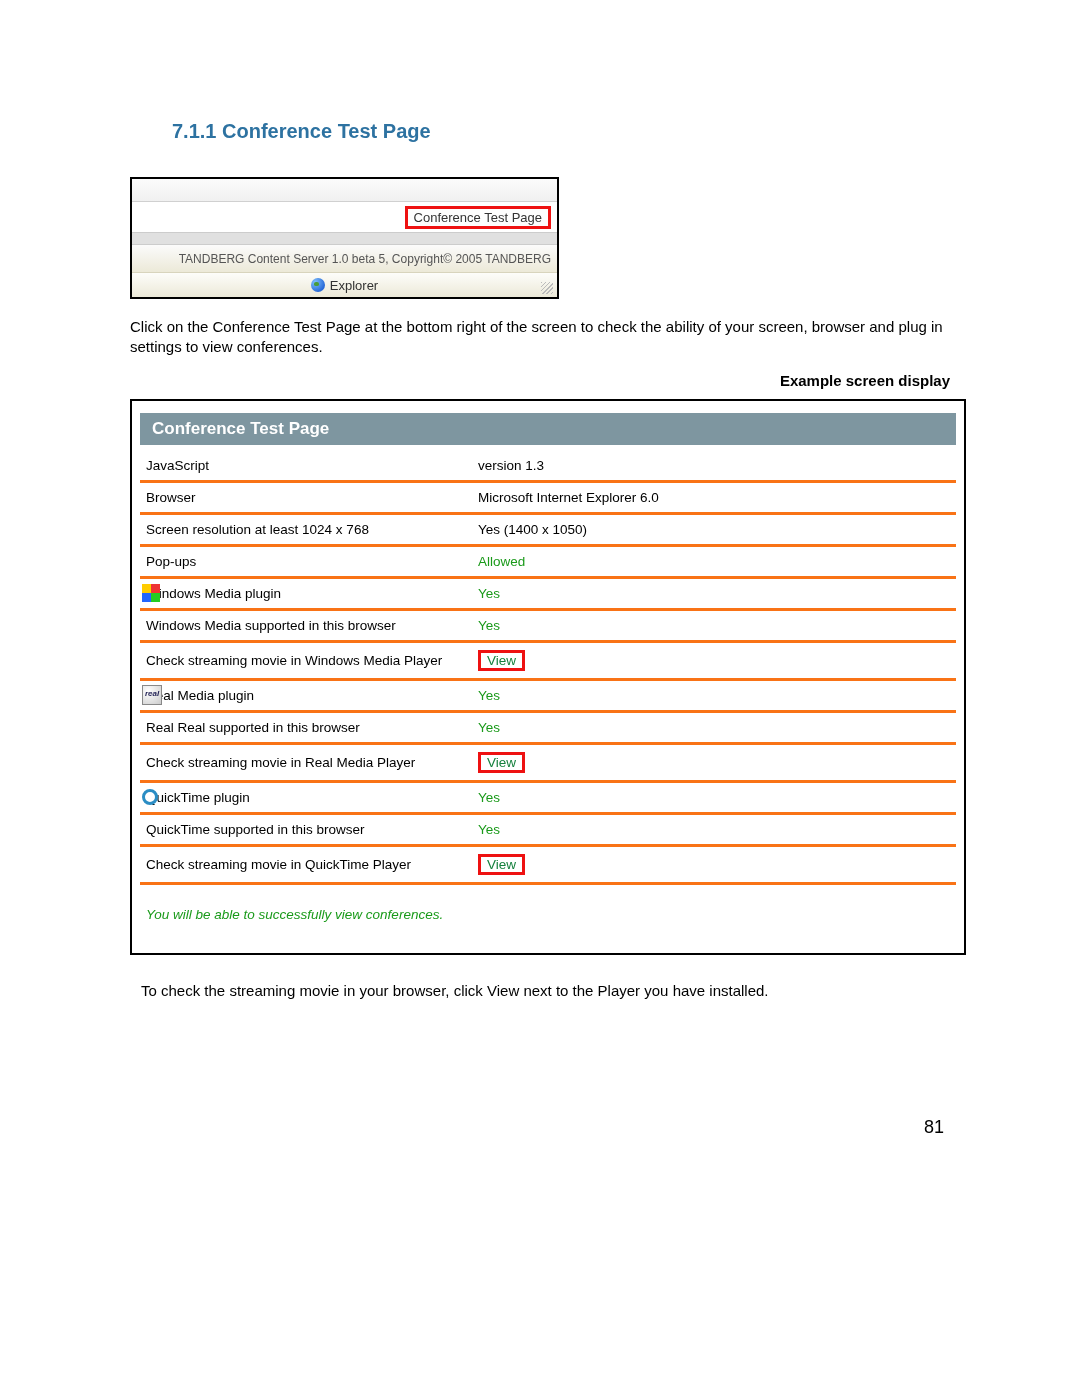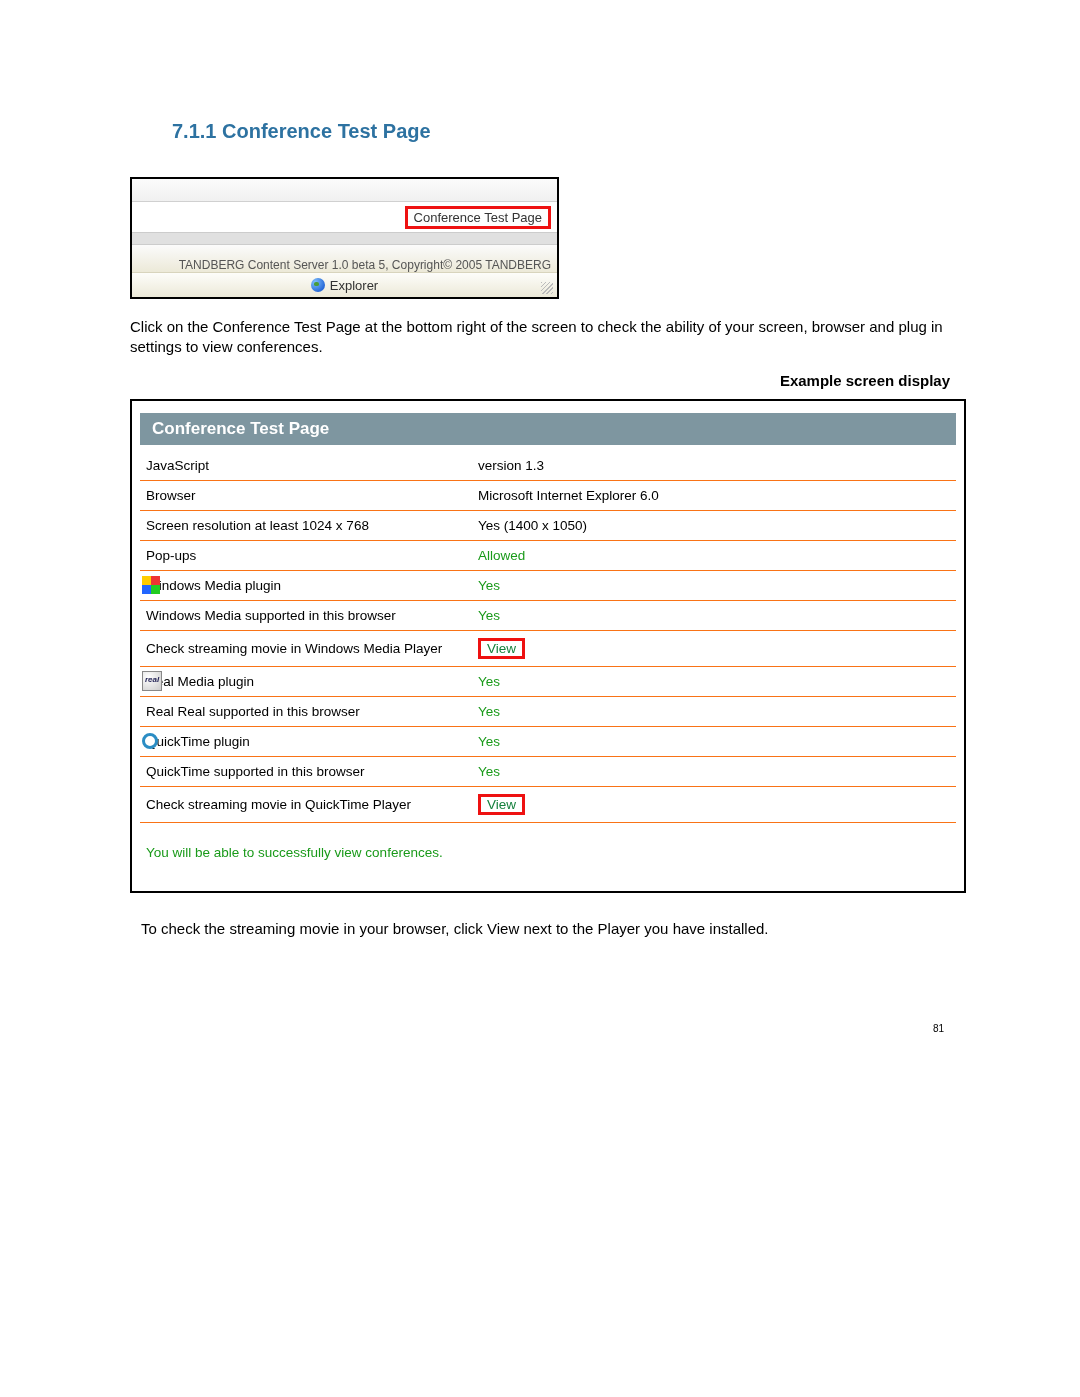--- a/index.html
+++ b/index.html
@@ -53,21 +53,21 @@
   .shot1-row3 {
     height: 11px;
     background: #e0e0e0;
     border-top:1px solid #ccc;
     border-bottom:1px solid #ccc;
   }
   .shot1-row4 {
     height: 27px;
     background: linear-gradient(#fbfbfb, #ece9d8);
     display:flex;
-    align-items:flex-end;
+    align-items:center;
     justify-content:flex-end;
     font-family: Tahoma, Arial, sans-serif;
     font-size: 12px;
     color:#555;
   }
   .shot1-row5 {
     height: 24px;
     background: linear-gradient(#fdfdfa, #ece9d8);
     display:flex;
     align-items:center;
@@ -126,21 +126,21 @@
     font-weight:bold;
     font-size:17px;
     padding:6px 12px;
     margin:6px 0 6px 0;
   }
   .shot2 table{
     width:100%;
     border-collapse:collapse;
   }
   .shot2 td{
-    border-bottom:1px solid #f97316;
+    border-bottom:3px solid #f97316;
     padding:7px 6px;
     vertical-align:middle;
   }
   .shot2 td:first-child{
     width:320px;
   }
   .green { color:#1a9a1a; }
   .viewbox {
     display:inline-block;
     border:3px solid #e11;
@@ -162,27 +162,27 @@
     background: radial-gradient(circle at 30% 30%,#fff,#ccc);
     border:1px solid #888;
     font-size:8px; font-style:italic; font-weight:bold;
     color:#225; line-height:16px; text-align:center;
   }
   .qt-icon{
     width:16px; height:16px; border-radius:50%;
     border:3px solid #2b8dc4; background:#fff;
     box-sizing:border-box;
   }
-  .no-border td{ border-bottom:none; }
+  .no-border td{ border-bottom:none;font-style:italic; }
   .success-row td{ padding-top:22px; color:#1a9a1a; }
 
   .page-number{
     text-align:right;
-    font-size:10px;
-    margin-top:84px;
+    font-size:18px;
+    margin-top:116px;
     padding-right:6px;
   }
 </style>
 </head>
 <body>
 
 <div class="page">
 
   <h1 class="section-title">7.1.1  Conference Test Page</h1>
 
@@ -239,20 +239,24 @@
           </tr>
           <tr>
             <td class="icon-pad"><span class="mini-icon real-icon">real</span><span>Real Media plugin</span></td>
             <td class="green">Yes</td>
           </tr>
           <tr>
             <td>Real Real supported in this browser</td>
             <td class="green">Yes</td>
           </tr>
           <tr>
+            <td>Check streaming movie in Real Media Player</td>
+            <td><span class="viewbox"><span class="viewlink">View</span></span></td>
+          </tr>
+          <tr>
             <td class="icon-pad"><span class="mini-icon qt-icon"></span><span>QuickTime plugin</span></td>
             <td class="green">Yes</td>
           </tr>
           <tr>
             <td>QuickTime supported in this browser</td>
             <td class="green">Yes</td>
           </tr>
           <tr>
             <td>Check streaming movie in QuickTime Player</td>
             <td><span class="viewbox"><span class="viewlink">View</span></span></td>

